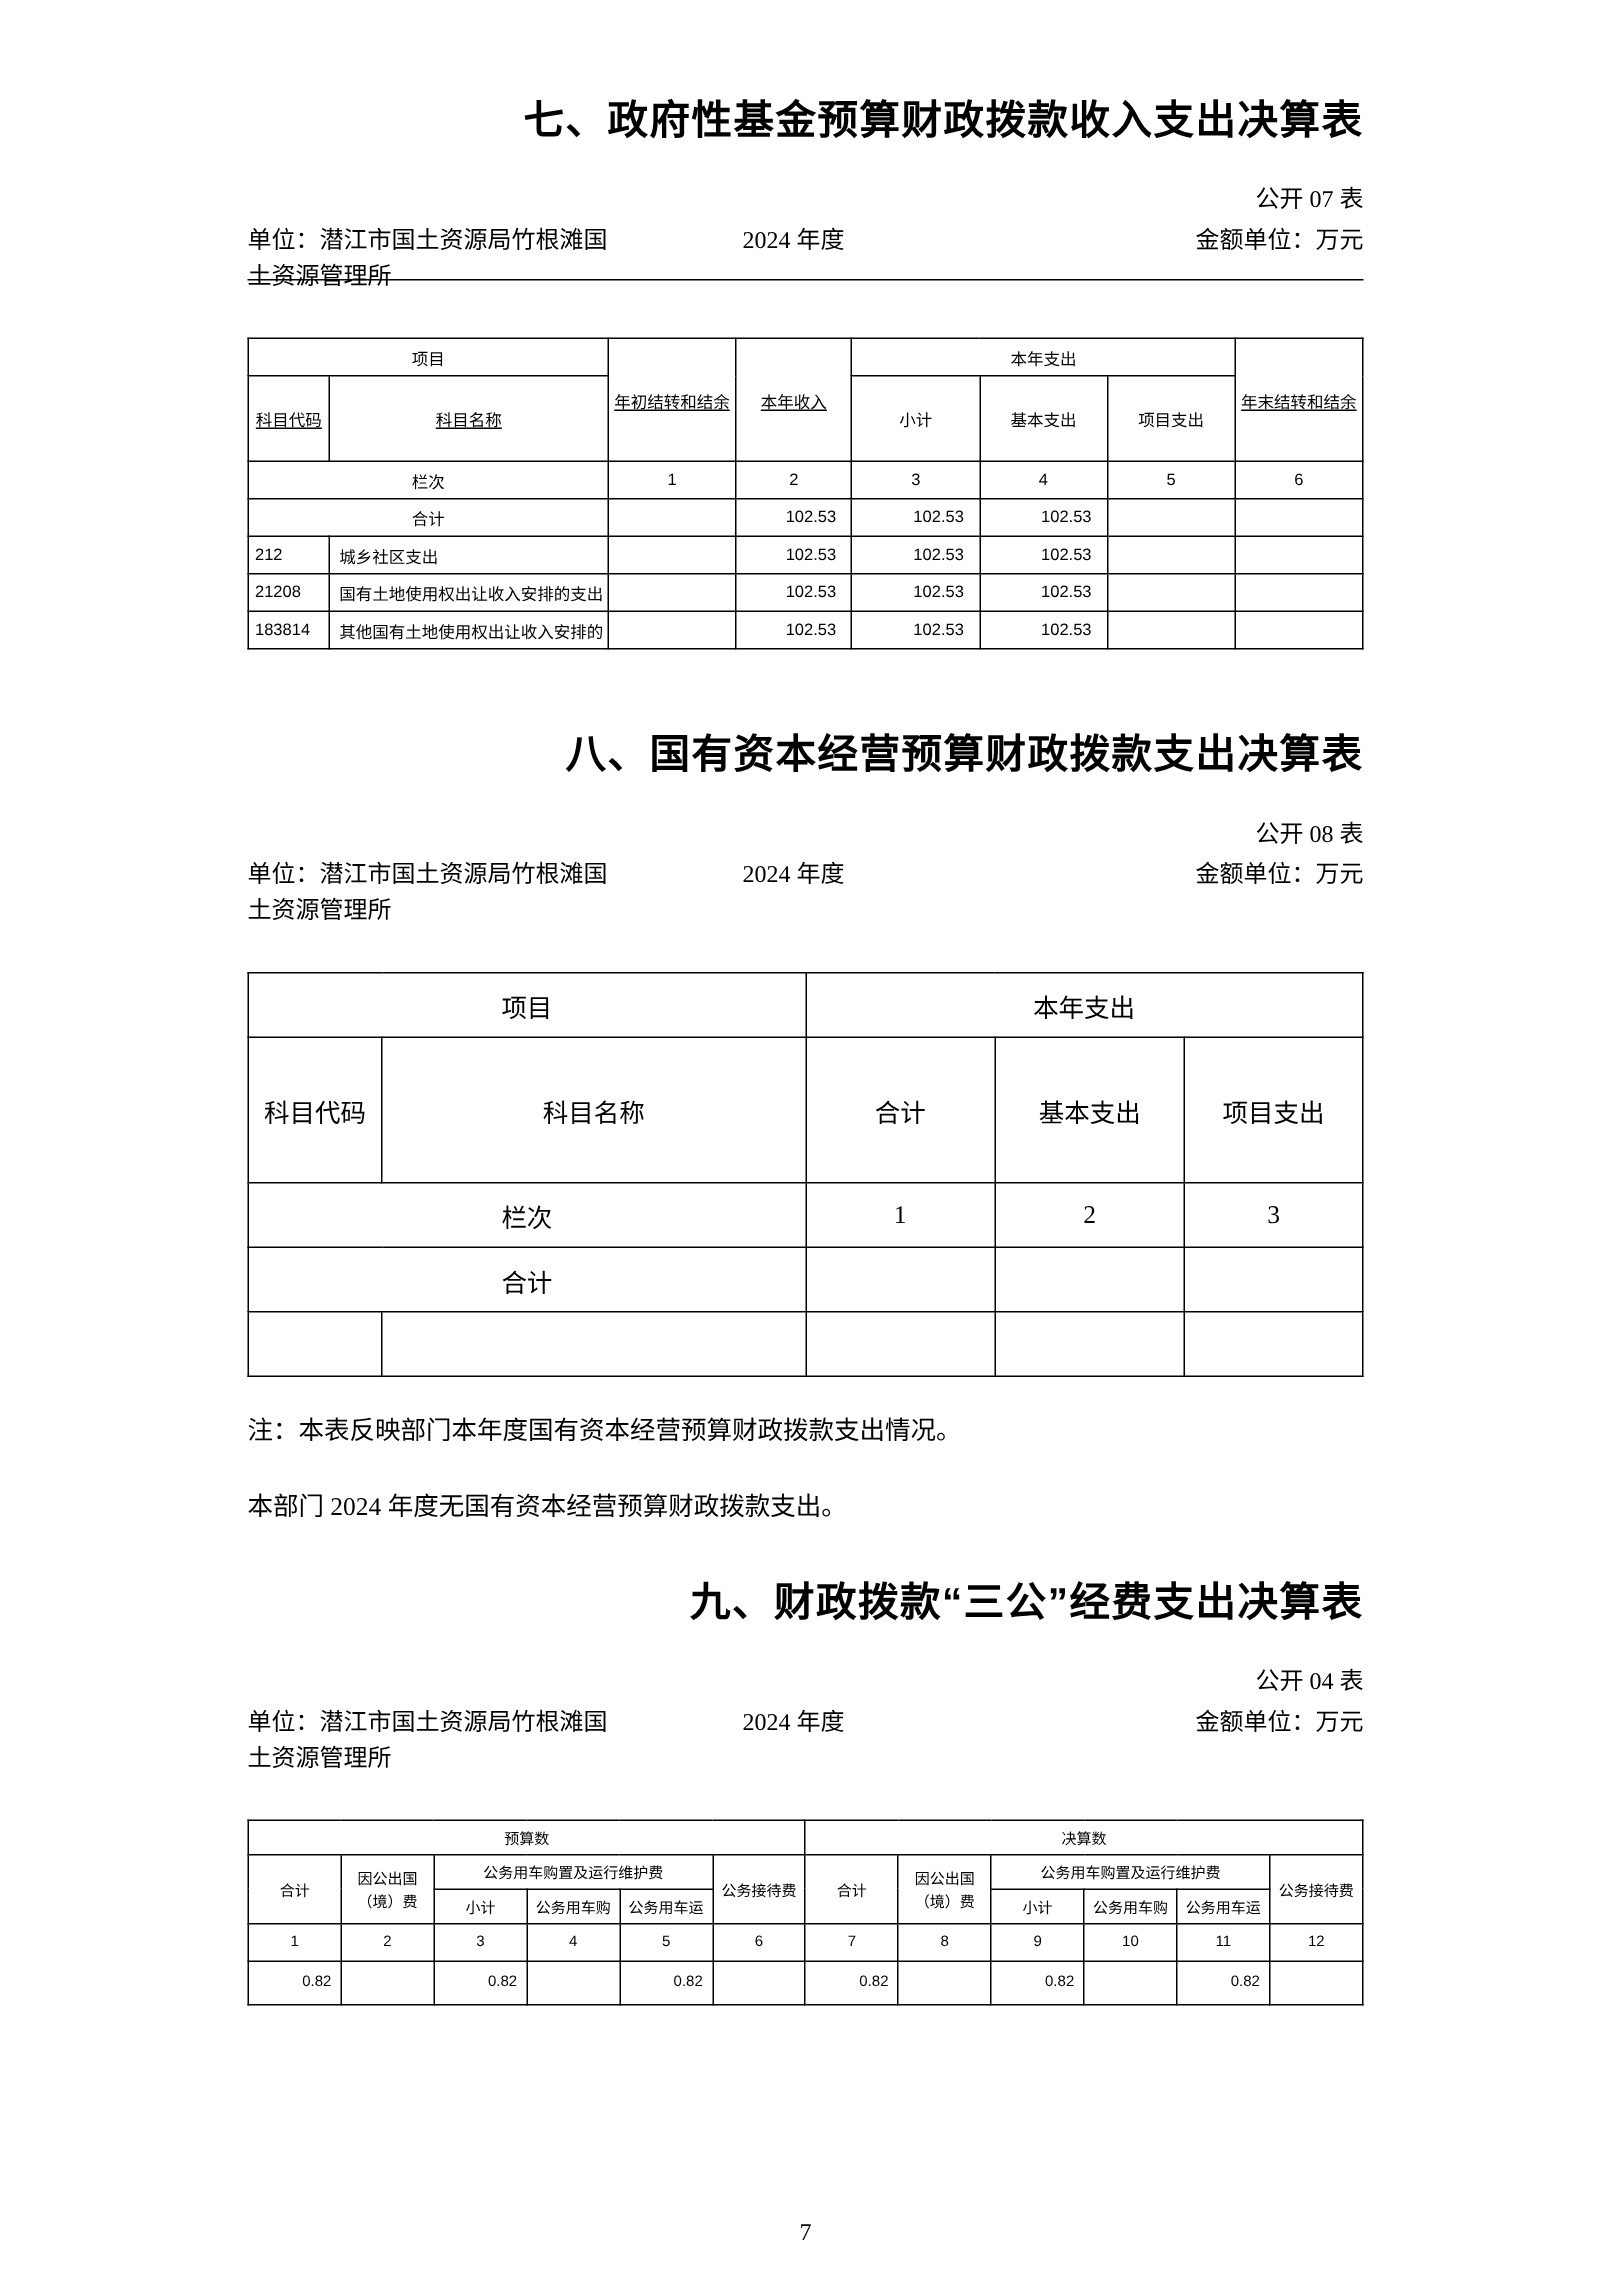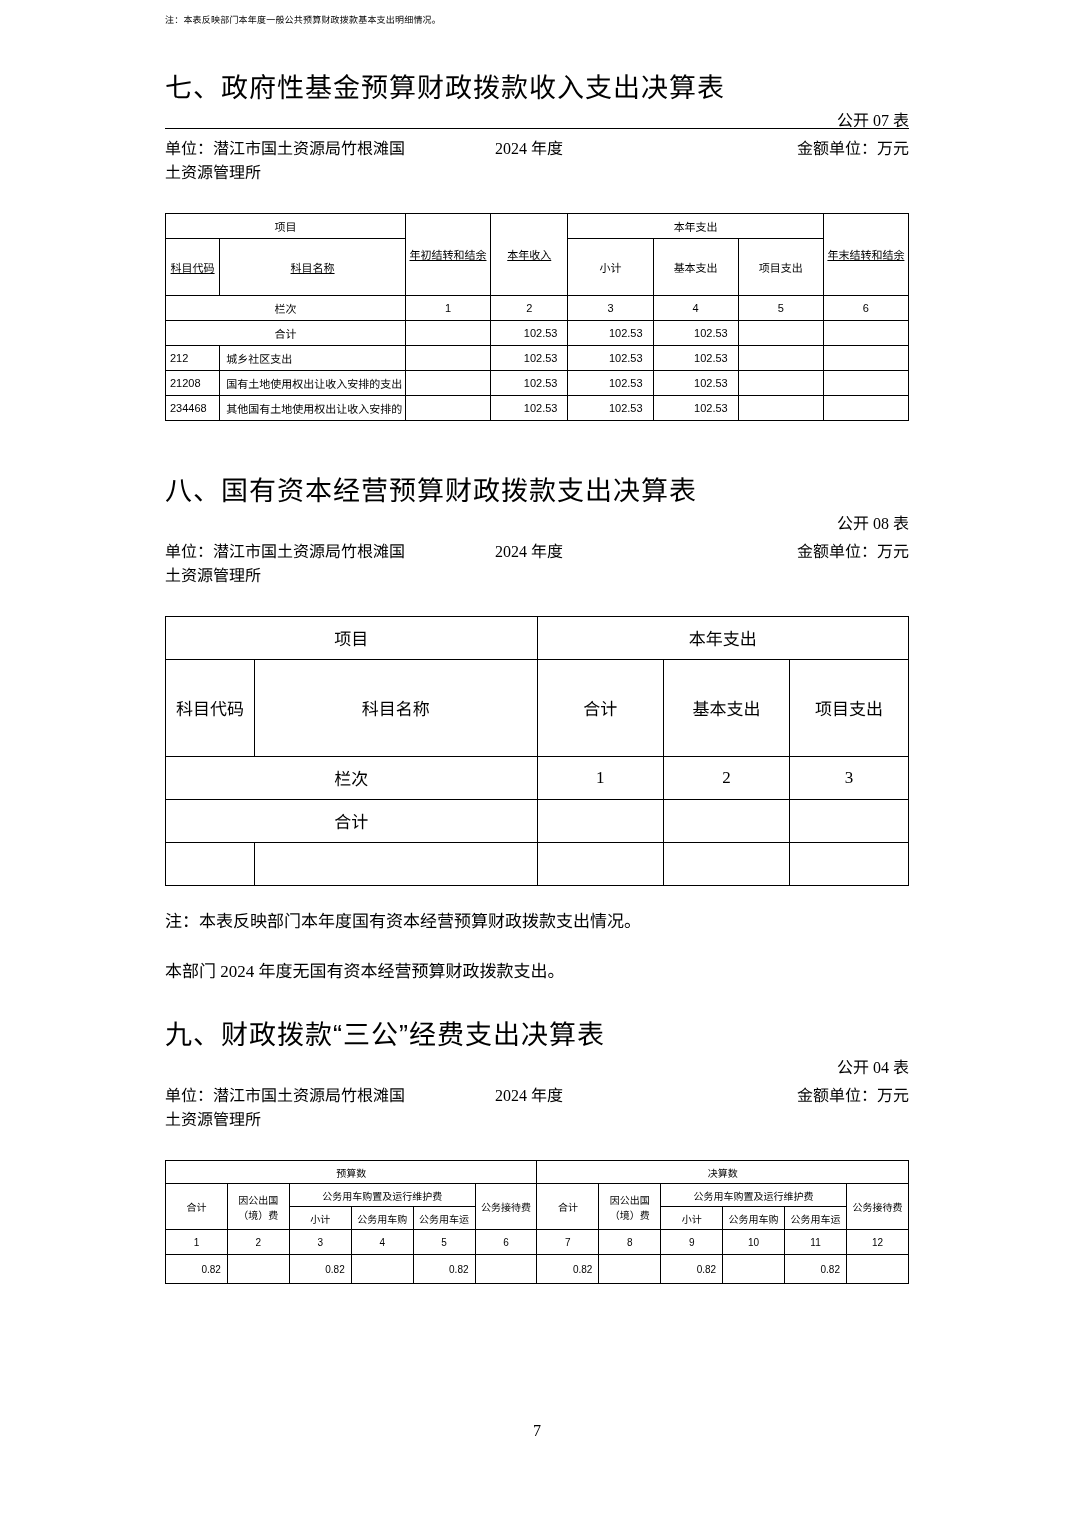--- a/index.html
+++ b/index.html
@@ -30,29 +30,29 @@
   }
   .note-small {
     font-size: 9px;
     line-height: 1.5;
     padding-top: 14px;
     letter-spacing: 0.2px;
   }
   h1.section-title {
     font-family: "Liberation Sans", "DejaVu Sans", sans-serif;
     font-size: 27px;
-    font-weight: normal;
-    text-align: left;
-    margin: 38px 0 0 0;
+    font-weight: bold;
+    text-align: right;
+    margin: 58px 0 0 0;
     letter-spacing: 1px;
   }
   .table-code {
     text-align: right;
     font-size: 16px;
-    margin-top: 2px;
+    margin-top: 22px;
   }
   .meta-row {
     font-size: 16px;
     margin-top: 6px;
     position: relative;
     line-height: 1.5;
   }
   .meta-unit {
     display: inline-block;
   }
@@ -155,21 +155,20 @@
     font-size: 16px;
   }
 </style>
 </head>
 <body>
 
 <div class="page">
 
   <div class="top-rule"></div>
 
-  <div class="note-small">注：本表反映部门本年度一般公共预算财政拨款基本支出明细情况。</div>
 
   <h1 class="section-title">七、政府性基金预算财政拨款收入支出决算表</h1>
 
   <div class="table-code">公开 07 表</div>
 
   <div class="meta-row">
     <span class="meta-unit">单位：潜江市国土资源局竹根滩国</span>
     <span class="meta-year">2024 年度</span>
     <span class="meta-amount">金额单位：万元</span>
   </div>
@@ -233,21 +232,21 @@
         <td class="code">21208</td>
         <td class="left">国有土地使用权出让收入安排的支出</td>
         <td class="num"></td>
         <td class="num">102.53</td>
         <td class="num">102.53</td>
         <td class="num">102.53</td>
         <td class="num"></td>
         <td class="num"></td>
       </tr>
       <tr>
-        <td class="code">234468</td>
+        <td class="code">183814</td>
         <td class="left">其他国有土地使用权出让收入安排的</td>
         <td class="num"></td>
         <td class="num">102.53</td>
         <td class="num">102.53</td>
         <td class="num">102.53</td>
         <td class="num"></td>
         <td class="num"></td>
       </tr>
     </tbody>
   </table>

